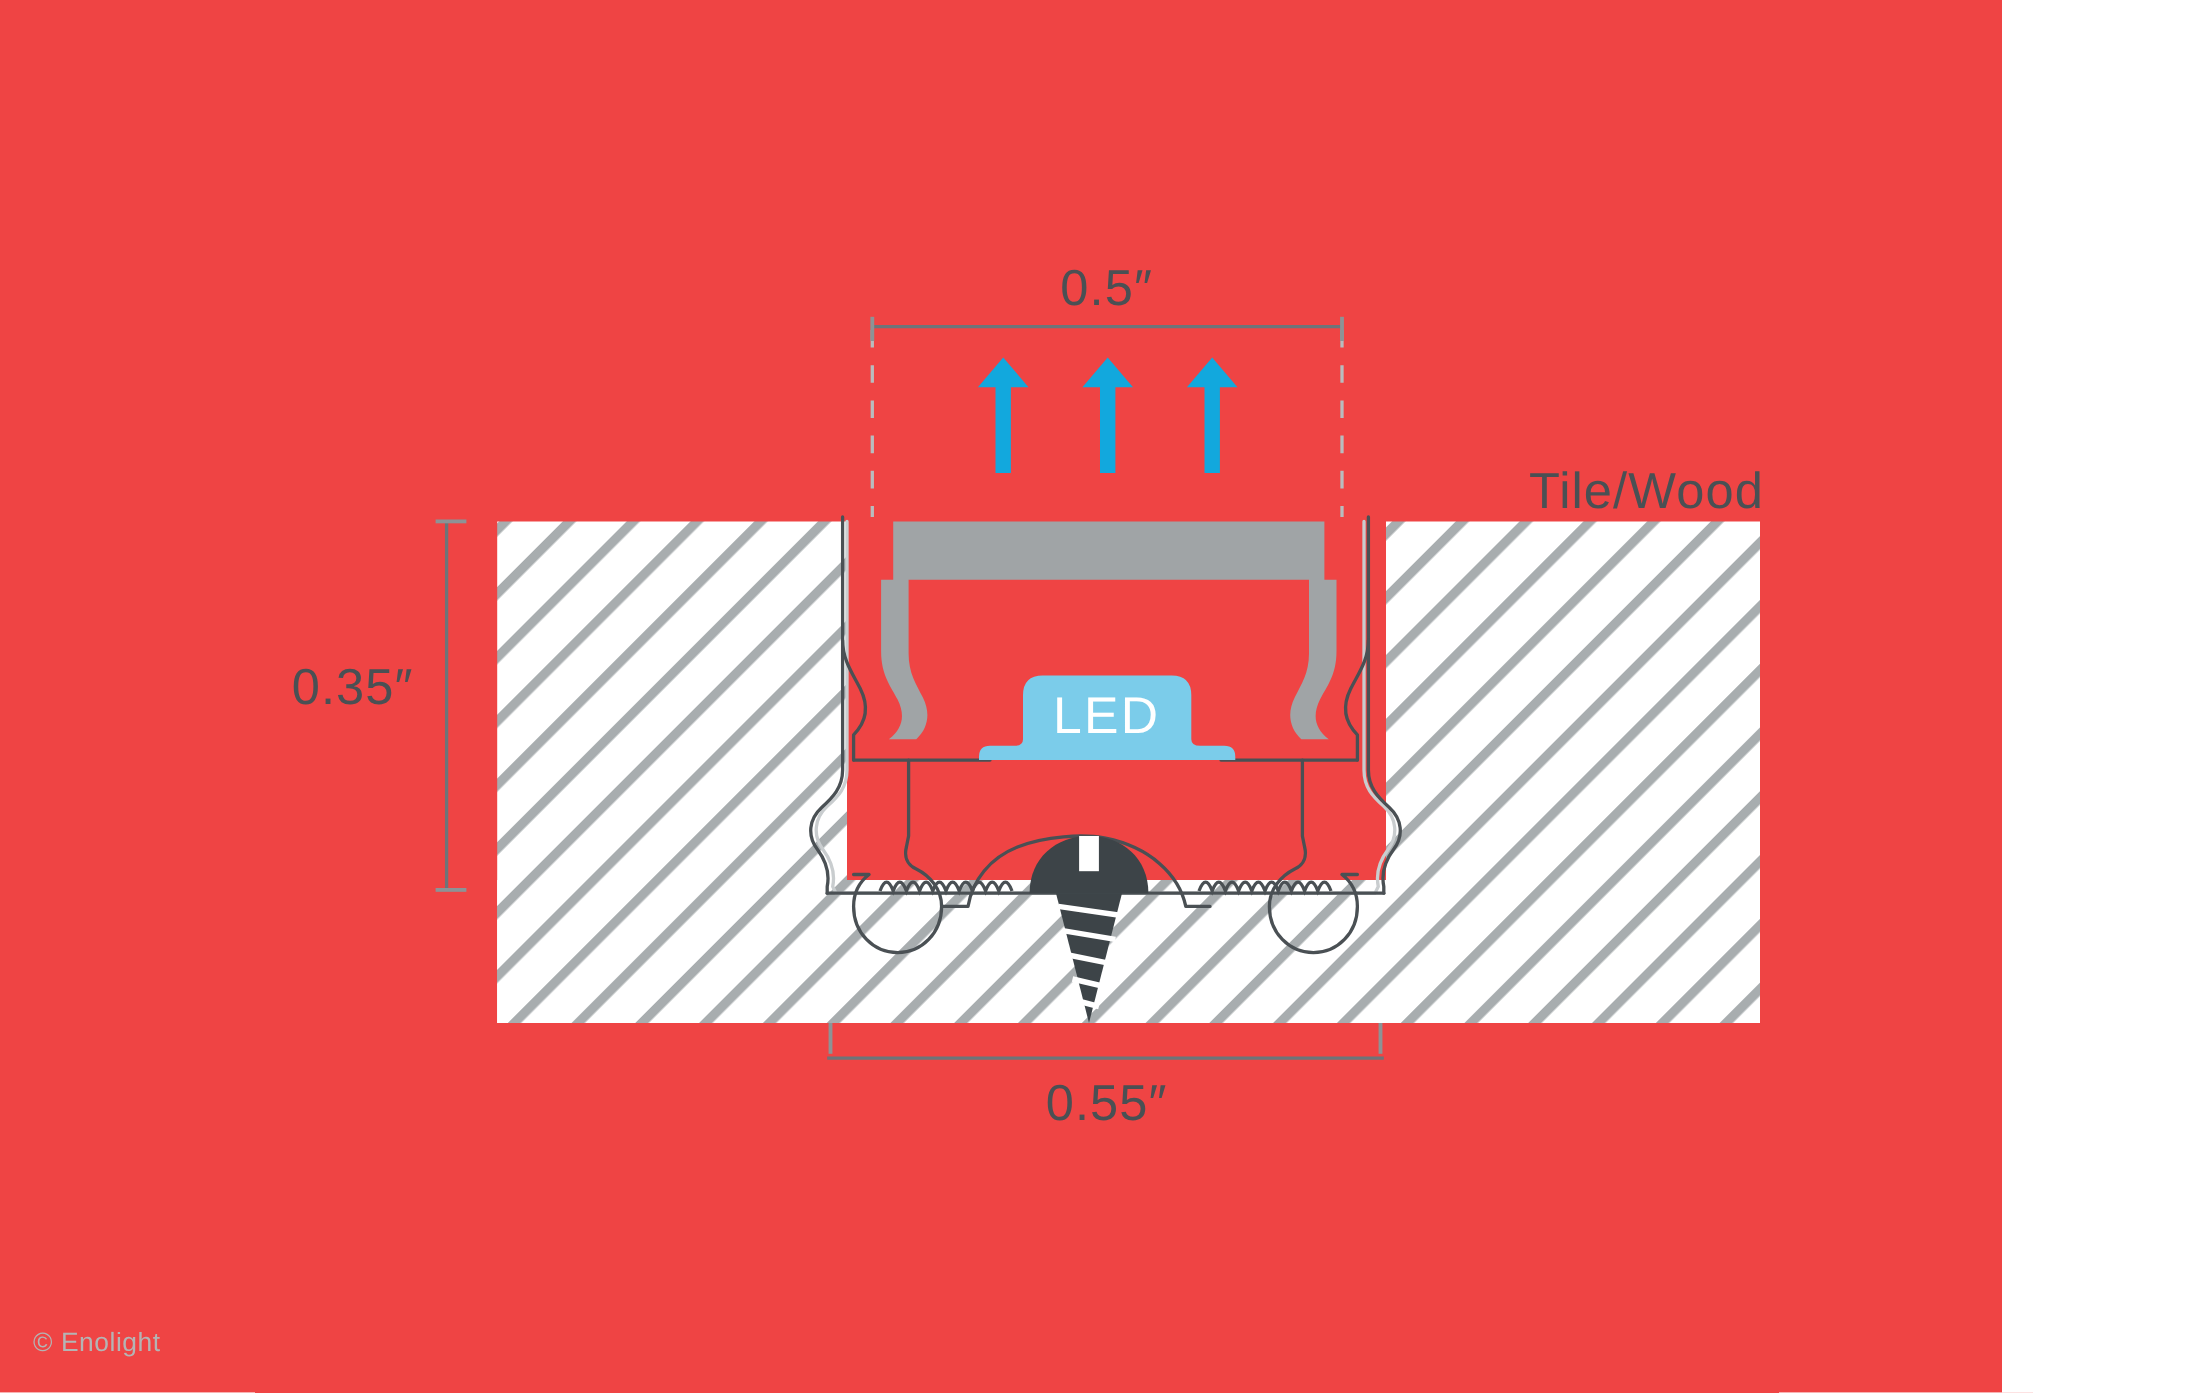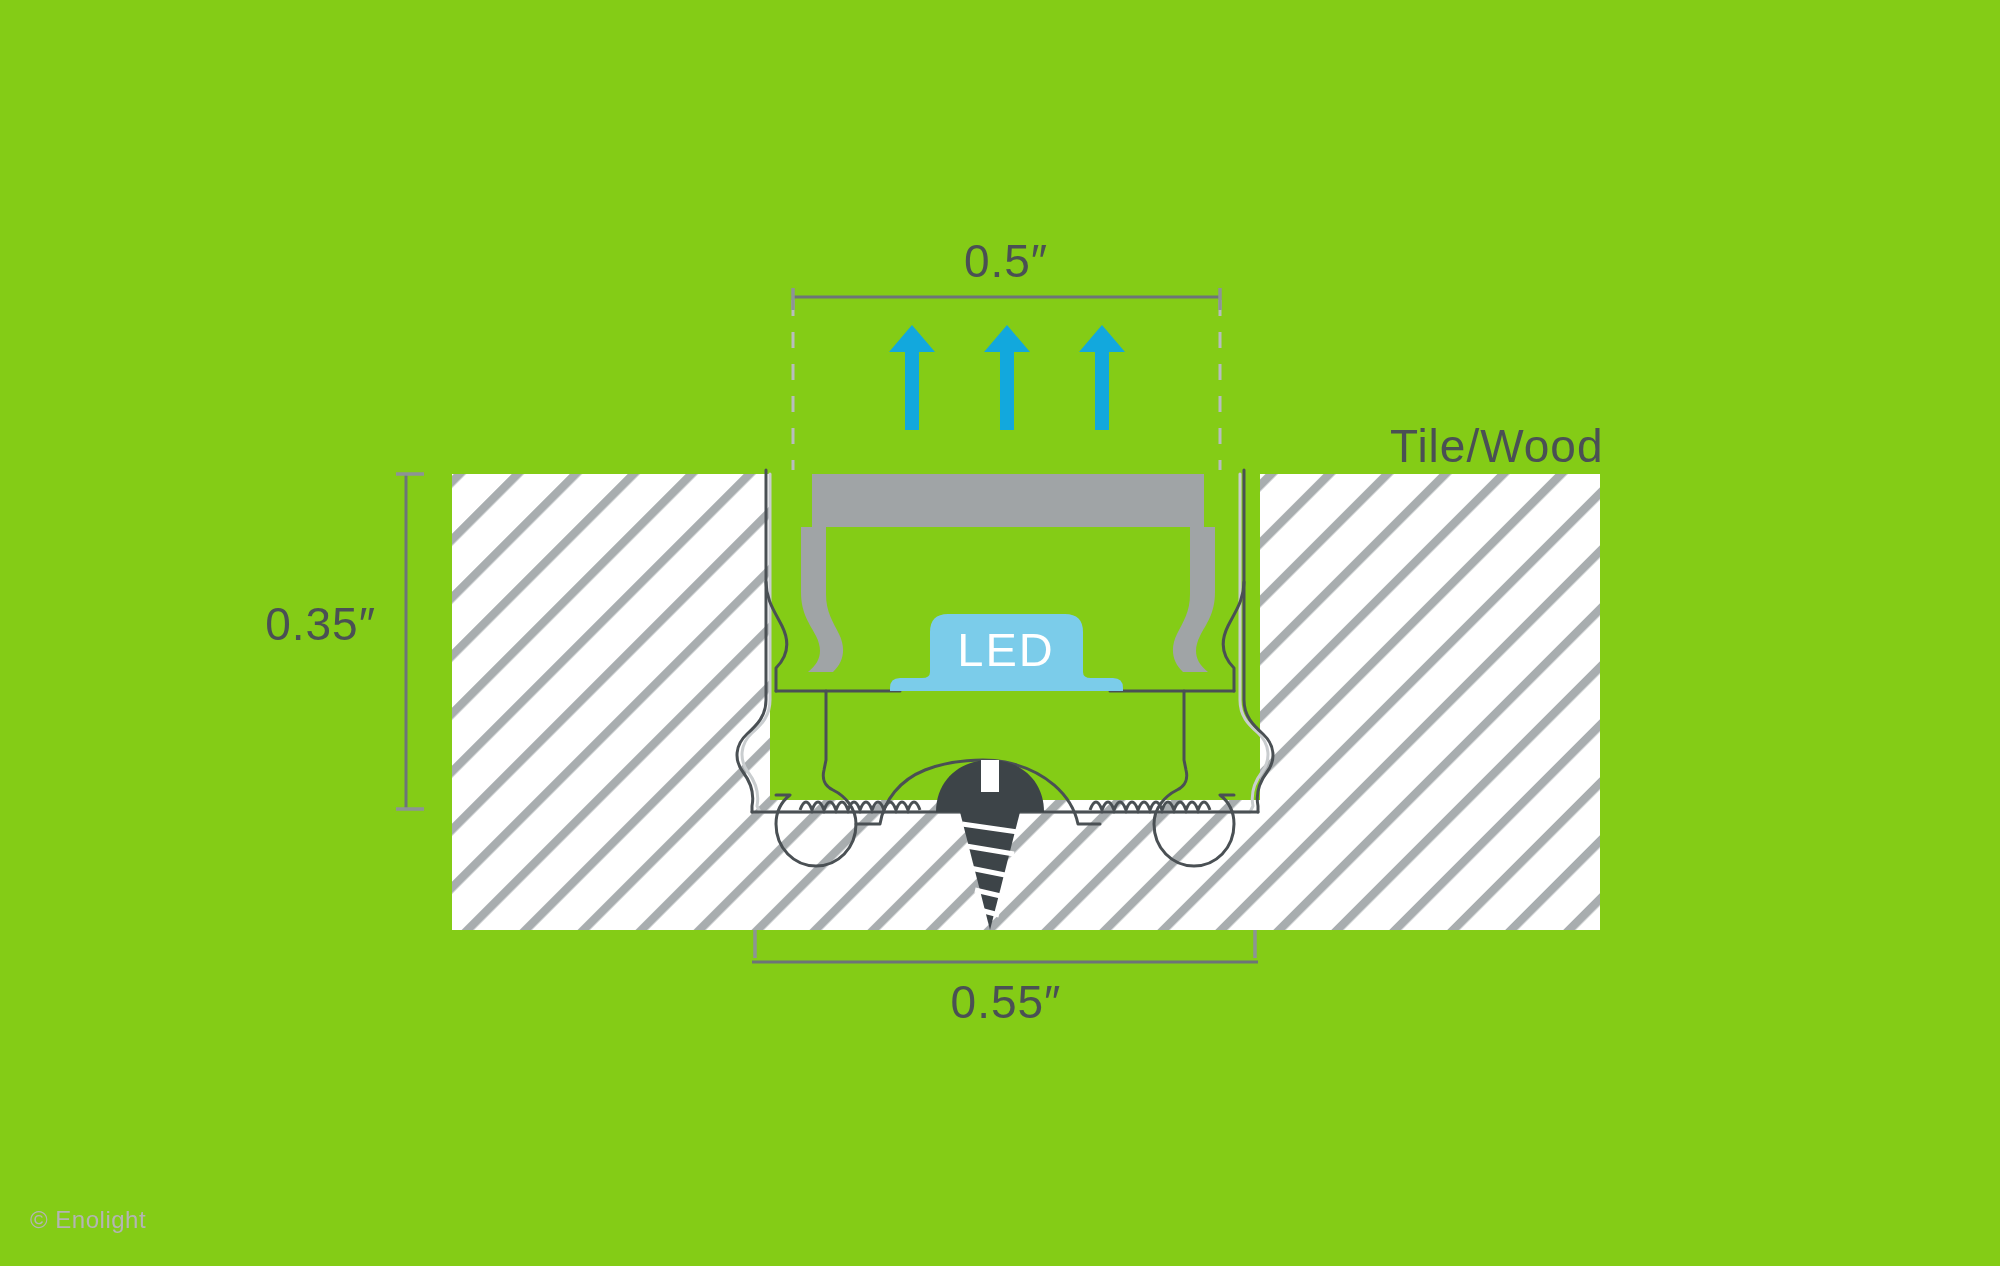--- a/index.html
+++ b/index.html
@@ -6,23 +6,23 @@
   html, body {
     margin: 0;
     padding: 0;
     background: #ffffff;
   }
   body {
     font-family: "Liberation Sans", sans-serif;
   }
   #stage {
     position: relative;
-    width: 2000px;
+    width: 1820px;
     height: 1266px;
-    background: #84cc16;
+    background: #ef4444;
     overflow: hidden;
   }
   svg#diagram {
     display: block;
     width: 2000px;
     height: 1266px;
   }
   .dim-text {
     font-family: "Liberation Sans", sans-serif;
     font-size: 46px;

